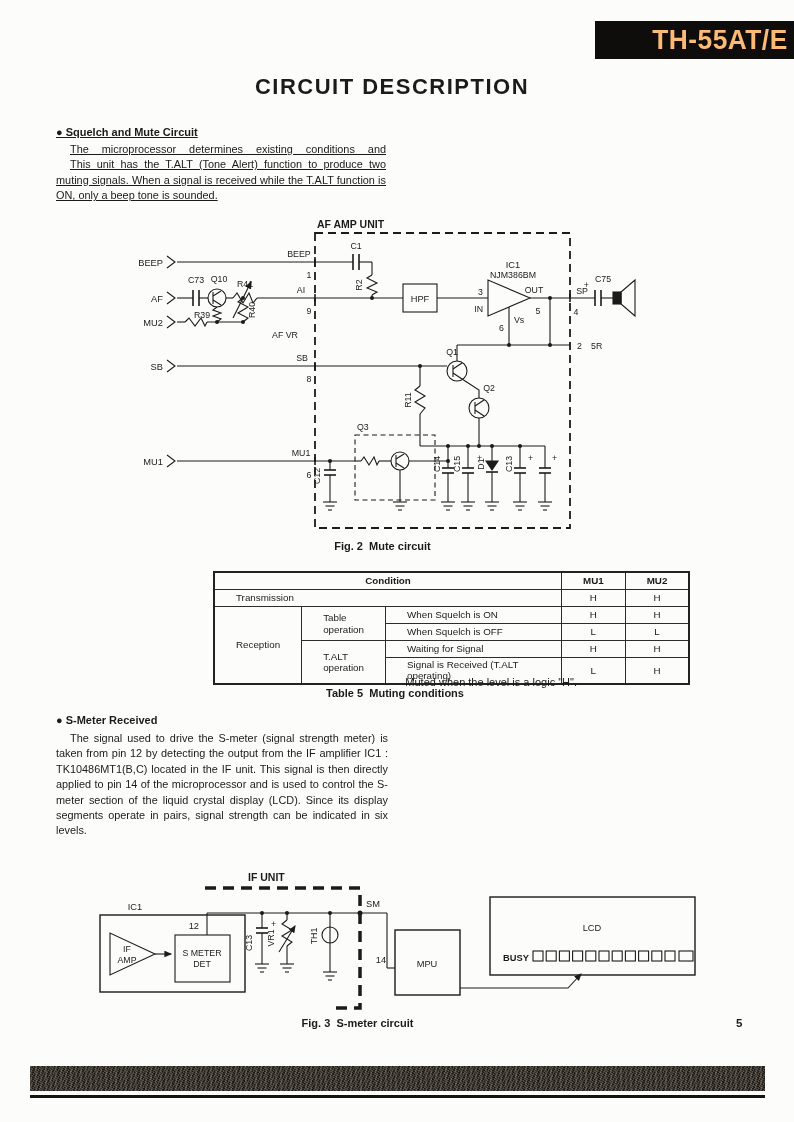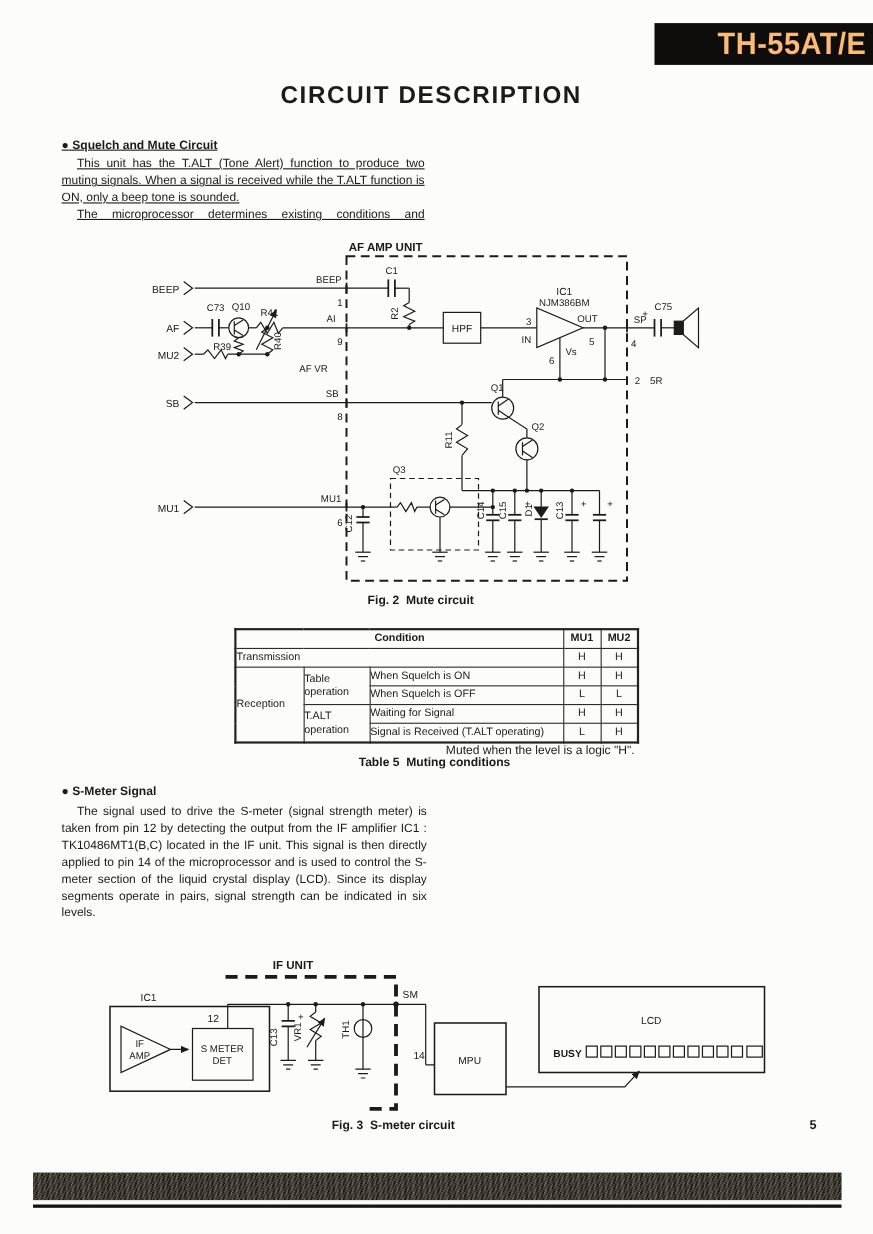--- a/index.html
+++ b/index.html
@@ -27,21 +27,21 @@
   .ind  { text-indent:14px; }
   .cont { text-align-last:justify; }
   .smeter-head { position:absolute; left:56px; top:714px; }
   .smeter-para { position:absolute; left:56px; top:731px; width:332px; }
   svg.fig { position:absolute; overflow:visible; }
   .caption { position:absolute; text-align:center; font-weight:bold; font-size:11px; white-space:pre; }
   .fig2cap { left:105px; top:540px; width:555px; }
   .fig3cap { left:85px;  top:1017px; width:545px; }
   .pageno  { position:absolute; left:736px; top:1017px; font-weight:bold; font-size:11.5px; }
   .t3 { position:absolute; left:213px; top:571px; border-collapse:collapse; table-layout:fixed; border:2px solid #222; }
-  .t3 th, .t3 td { border:1px solid #2c2c2c; font-size:9.8px; padding:1px 0; height:14px; vertical-align:middle; line-height:1.15; }
+  .t3 th, .t3 td { border:1px solid #2c2c2c; font-size:9.8px; padding:1px 21px; height:14px; vertical-align:middle; line-height:1.15; }
   .t3 th { font-weight:bold; text-align:center; }
   .t3 td.c { text-align:center; }
   .t3-note { position:absolute; left:213px; top:676px; width:364px; text-align:right; font-size:11px; }
   .t3cap { left:213px; top:687px; width:364px; }
   .footer-bar {
     position:absolute; left:30px; top:1066px; width:735px; height:25px;
     background-color:#1c1915;
     background-image:
       repeating-linear-gradient(115deg, rgba(255,255,255,0.16) 0 1px, transparent 1px 3px),
       repeating-linear-gradient(28deg, rgba(220,210,190,0.14) 0 1px, transparent 1px 2px),
@@ -59,22 +59,22 @@
 <div class="page">
 
   <div class="badge">
     <span>TH-55AT/E</span>
   </div>
 
   <h1 class="title">CIRCUIT DESCRIPTION</h1>
 
   <div class="col-left">
     <div class="sec-head">● Squelch and Mute Circuit</div>
+    <p class="body ind cont">The microprocessor determines existing conditions and</p>
     <p class="body ind">This unit has the T.ALT (Tone Alert) function to produce two muting signals. When a signal is received while the T.ALT function is ON, only a beep tone is sounded.</p>
-    <p class="body ind cont">The microprocessor determines existing conditions and</p>
   </div>
 
   <svg class="fig" style="left:105px;top:218px" width="555" height="325" viewBox="0 0 555 325">
     <defs>
       <g id="gnd2">
         <line x1="-7" y1="0" x2="7" y2="0"></line>
           <line x1="-4.5" y1="4" x2="4.5" y2="4"></line>
           <line x1="-2" y1="8" x2="2" y2="8"></line>
       </g>
       <marker id="ah2" markerWidth="9" markerHeight="9" refX="6" refY="3" orient="auto">
@@ -317,21 +317,21 @@
     <tr>
       <td>Signal is Received (T.ALT operating)</td>
       <td class="c">L</td>
       <td class="c">H</td>
     </tr>
   </tbody>
     </table>
   <div class="t3-note">Muted when the level is a logic "H".</div>
   <div class="caption t3cap">Table 5  Muting conditions</div>
 
-  <div class="sec-head smeter-head">● S-Meter Signal</div>
+  <div class="sec-head smeter-head">● S-Meter Received</div>
   <p class="body ind smeter-para">The signal used to drive the S-meter (signal strength meter) is taken from pin 12 by detecting the output from the IF amplifier IC1 : TK10486MT1(B,C) located in the IF unit. This signal is then directly applied to pin 14 of the microprocessor and is used to control the S-meter section of the liquid crystal display (LCD). Since its display segments operate in pairs, signal strength can be indicated in six levels.</p>
 
   <svg class="fig" style="left:85px;top:868px" width="625" height="155" viewBox="0 0 625 155">
     <defs>
       <g id="gnd3">
         <line x1="-7" y1="0" x2="7" y2="0"></line>
           <line x1="-4.5" y1="4" x2="4.5" y2="4"></line>
           <line x1="-2" y1="8" x2="2" y2="8"></line>
       </g>
       <marker id="ah3" markerWidth="9" markerHeight="9" refX="6" refY="3" orient="auto">

